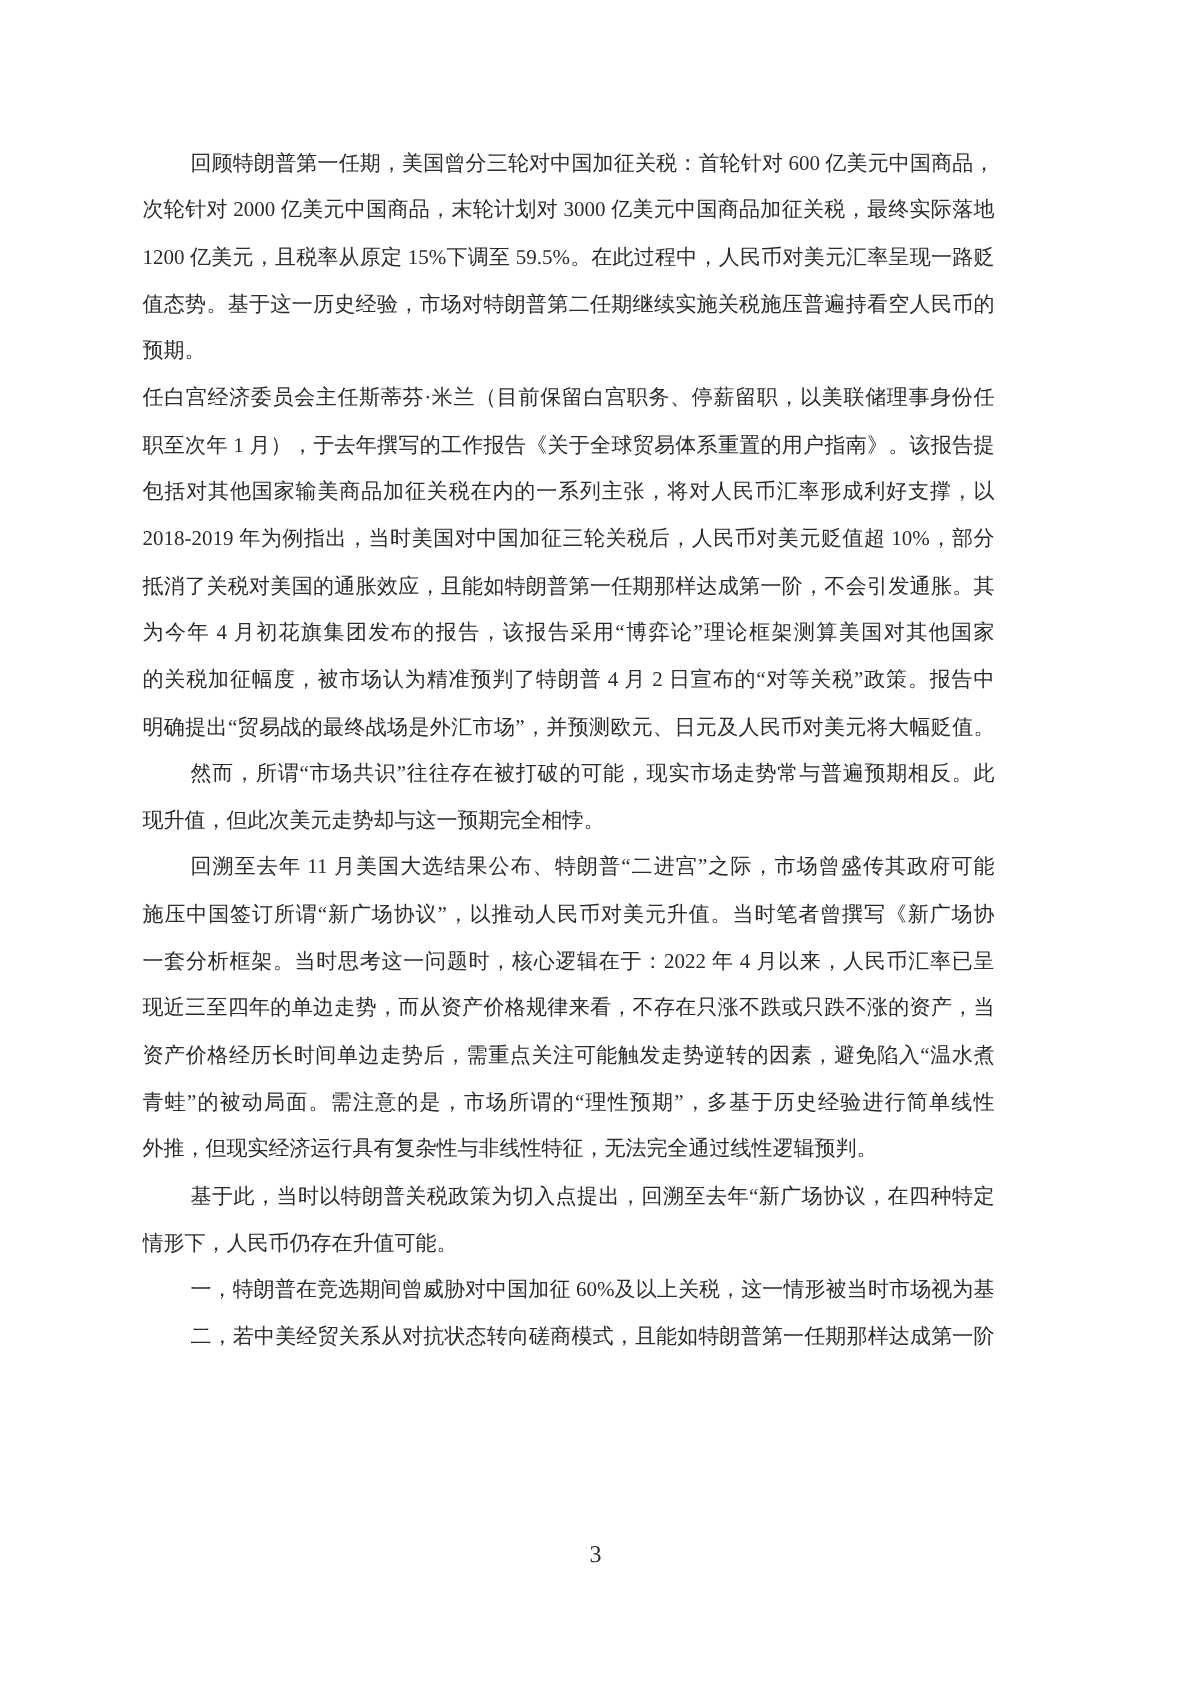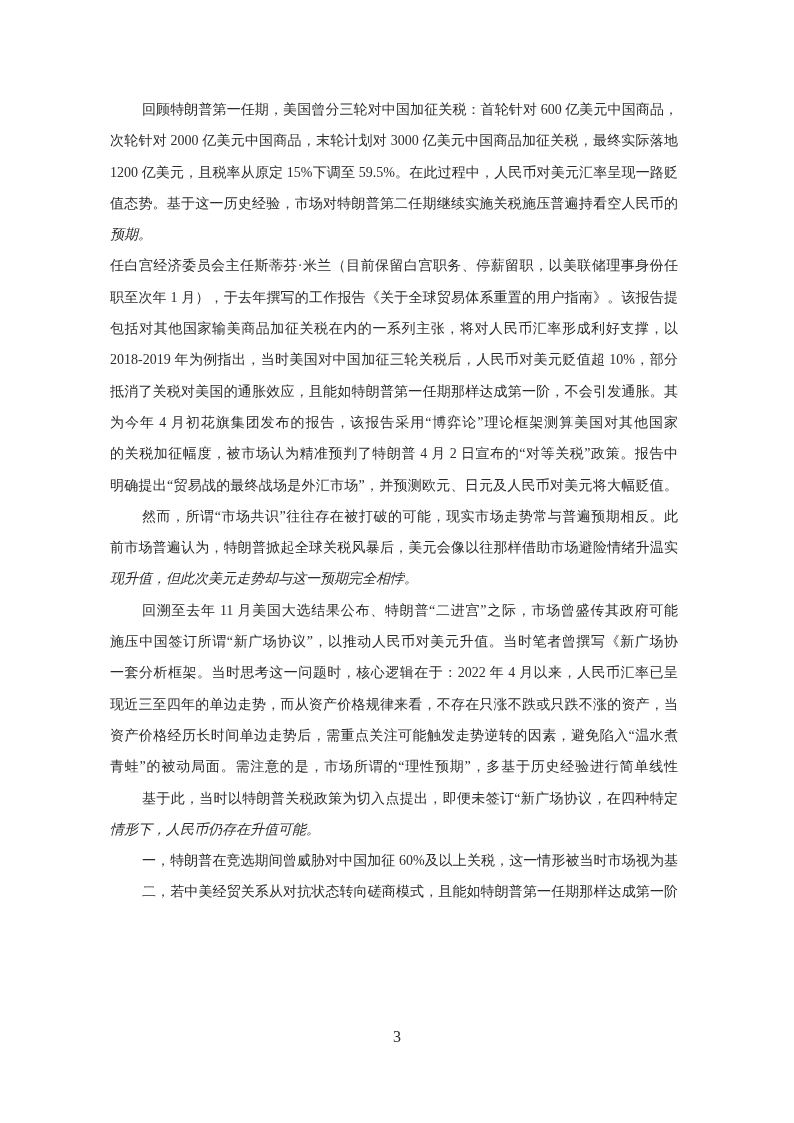--- a/index.html
+++ b/index.html
@@ -11,41 +11,40 @@
     position: relative;
     width: 794px;
     height: 1123px;
     background: #ffffff;
     overflow: hidden;
     font-family: "Liberation Serif", "DejaVu Serif", serif;
     color: #2b2b2b;
   }
   .text-block {
     position: absolute;
-    left: 110px;
+    left: 95px;
     top: 94px;
     width: 568px;
   }
   .para {
     margin: 0;
     padding: 0;
   }
   .line {
     font-size: 14px;
     line-height: 31.3px;
     height: 31.3px;
     overflow: hidden;
     text-align: justify;
     text-align-last: justify;
     text-justify: inter-character;
     white-space: normal;
   }
   .line.flush-left {
     text-align-last: left;
-    font-style: italic;
   }
   .line.indent {
     text-indent: 32px;
   }
   .page-number {
     position: absolute;
     top: 1028px;
     left: 0;
     width: 100%;
     text-align: center;
@@ -73,35 +72,35 @@
       <div class="line">包括对其他国家输美商品加征关税在内的一系列主张，将对人民币汇率形成利好支撑，以</div>
       <div class="line">2018-2019 年为例指出，当时美国对中国加征三轮关税后，人民币对美元贬值超 10%，部分</div>
       <div class="line">抵消了关税对美国的通胀效应，且能如特朗普第一任期那样达成第一阶，不会引发通胀。其二</div>
       <div class="line">为今年 4 月初花旗集团发布的报告，该报告采用“博弈论”理论框架测算美国对其他国家</div>
       <div class="line">的关税加征幅度，被市场认为精准预判了特朗普 4 月 2 日宣布的“对等关税”政策。报告中</div>
       <div class="line">明确提出“贸易战的最终战场是外汇市场”，并预测欧元、日元及人民币对美元将大幅贬值。</div>
     </div>
 
     <div class="para">
       <div class="line indent">然而，所谓“市场共识”往往存在被打破的可能，现实市场走势常与普遍预期相反。此</div>
-      <div class="line">前市场普遍认为，特朗普掀起全球关税风暴后，美元会像以往那样借助市场避险情绪升温实</div>
       <div class="line flush-left">现升值，但此次美元走势却与这一预期完全相悖。</div>
     </div>
 
     <div class="para">
       <div class="line indent">回溯至去年 11 月美国大选结果公布、特朗普“二进宫”之际，市场曾盛传其政府可能</div>
       <div class="line">施压中国签订所谓“新广场协议”，以推动人民币对美元升值。当时笔者曾撰写《新广场协</div>
       <div class="line">一套分析框架。当时思考这一问题时，核心逻辑在于：2022 年 4 月以来，人民币汇率已呈</div>
       <div class="line">现近三至四年的单边走势，而从资产价格规律来看，不存在只涨不跌或只跌不涨的资产，当</div>
       <div class="line">资产价格经历长时间单边走势后，需重点关注可能触发走势逆转的因素，避免陷入“温水煮</div>
       <div class="line">青蛙”的被动局面。需注意的是，市场所谓的“理性预期”，多基于历史经验进行简单线性</div>
+      <div class="line flush-left">外推，但现实经济运行具有复杂性与非线性特征，无法完全通过线性逻辑预判。</div>
     </div>
 
     <div class="para">
-      <div class="line indent">基于此，当时以特朗普关税政策为切入点提出，即便未签订“新广场协议，在四种特定</div>
+      <div class="line indent">基于此，当时以特朗普关税政策为切入点提出，回溯至去年“新广场协议，在四种特定</div>
       <div class="line flush-left">情形下，人民币仍存在升值可能。</div>
     </div>
 
     <div class="para">
       <div class="line indent">一，特朗普在竞选期间曾威胁对中国加征 60%及以上关税，这一情形被当时市场视为基</div>
     </div>
 
     <div class="para">
       <div class="line indent">二，若中美经贸关系从对抗状态转向磋商模式，且能如特朗普第一任期那样达成第一阶</div>
     </div>

